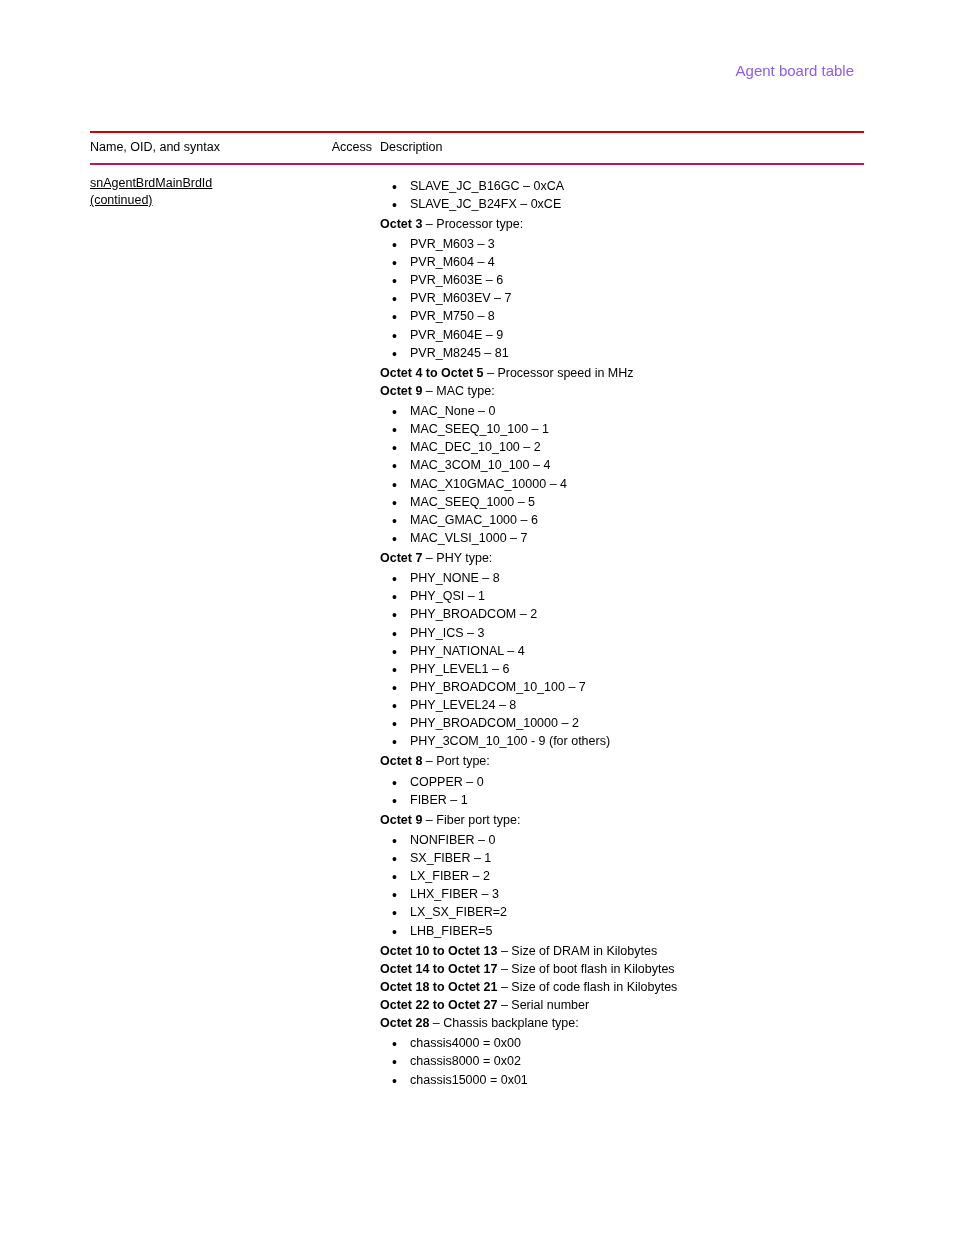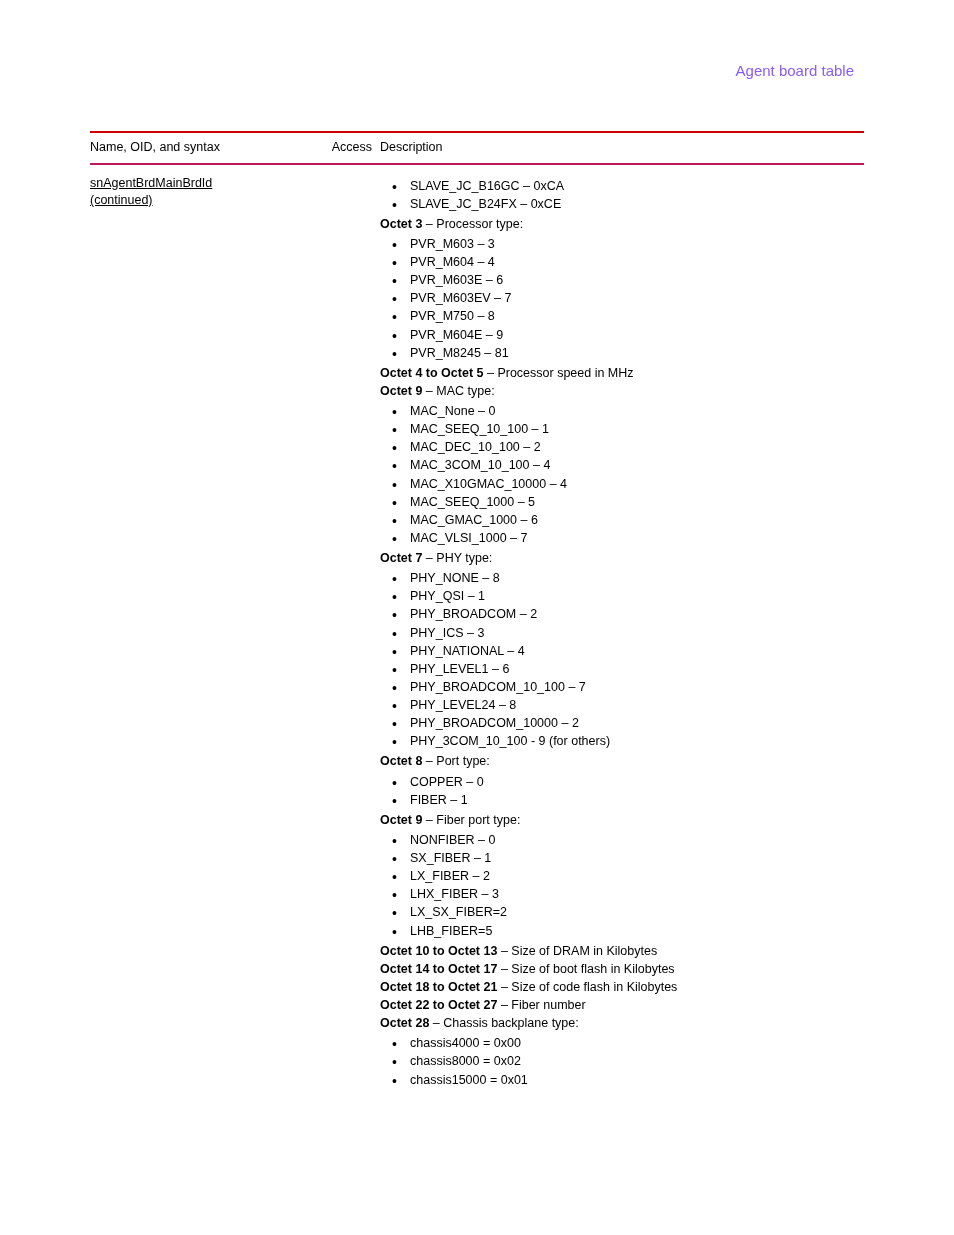--- a/index.html
+++ b/index.html
@@ -138,21 +138,21 @@
           <li>NONFIBER – 0</li>
           <li>SX_FIBER – 1</li>
           <li>LX_FIBER – 2</li>
           <li>LHX_FIBER – 3</li>
           <li>LX_SX_FIBER=2</li>
           <li>LHB_FIBER=5</li>
         </ul>
         <div class="octet-line"><span class="b">Octet 10 to Octet 13</span><span> – Size of DRAM in Kilobytes</span></div>
         <div class="octet-line"><span class="b">Octet 14 to Octet 17</span><span> – Size of boot flash in Kilobytes</span></div>
         <div class="octet-line"><span class="b">Octet 18 to Octet 21</span><span> – Size of code flash in Kilobytes</span></div>
-        <div class="octet-line"><span class="b">Octet 22 to Octet 27</span><span> – Fiber number</span></div>
+        <div class="octet-line"><span class="b">Octet 22 to Octet 27</span><span> – Serial number</span></div>
         <div class="octet-line"><span class="b">Octet 28</span><span> – Chassis backplane type:</span></div>
         <ul>
           <li>chassis4000 = 0x00</li>
           <li>chassis8000 = 0x02</li>
           <li>chassis15000 = 0x01</li>
         </ul>
       </td>
     </tr>
   </tbody>
 </table>

